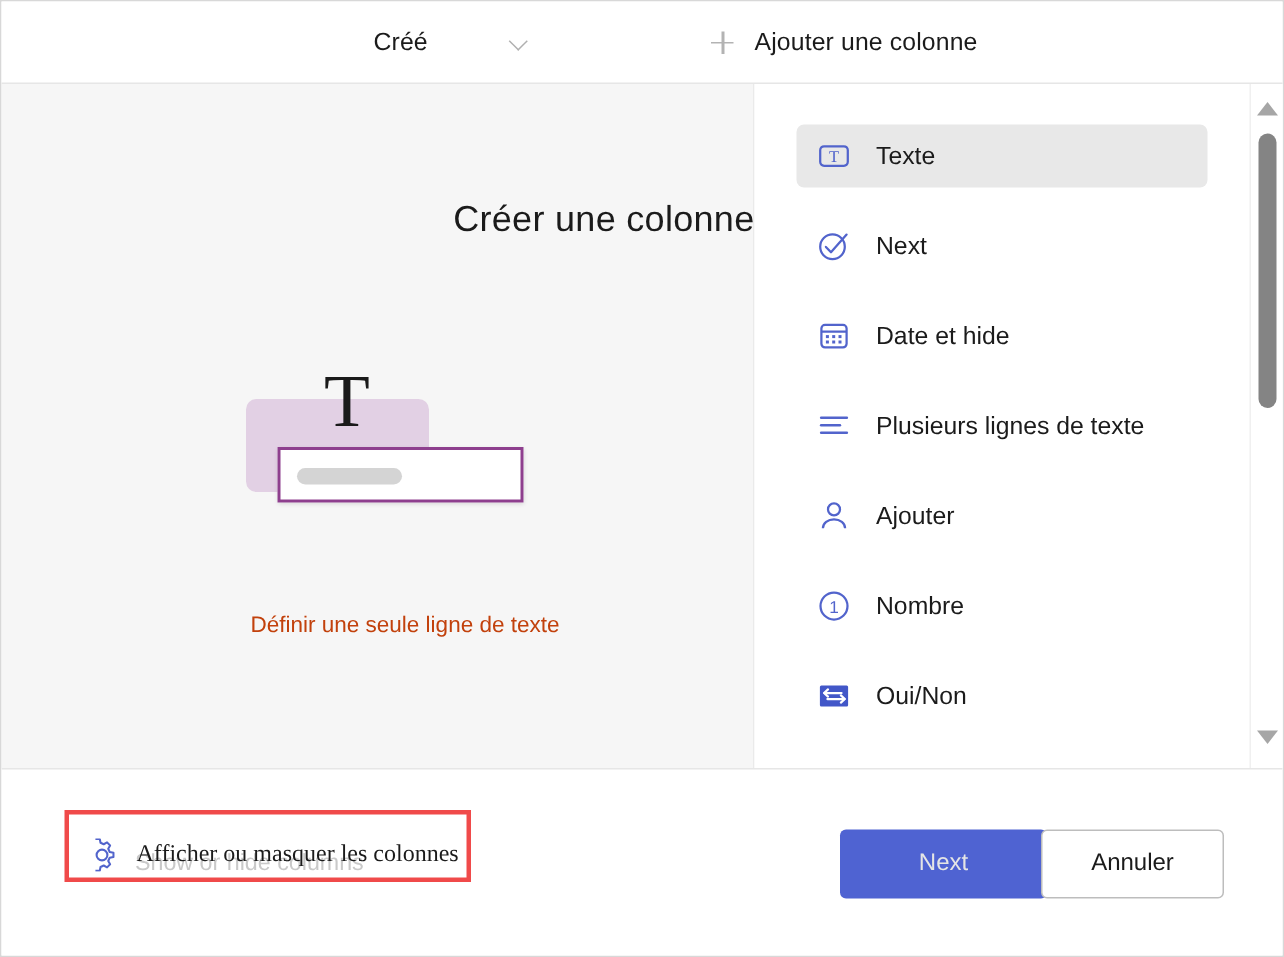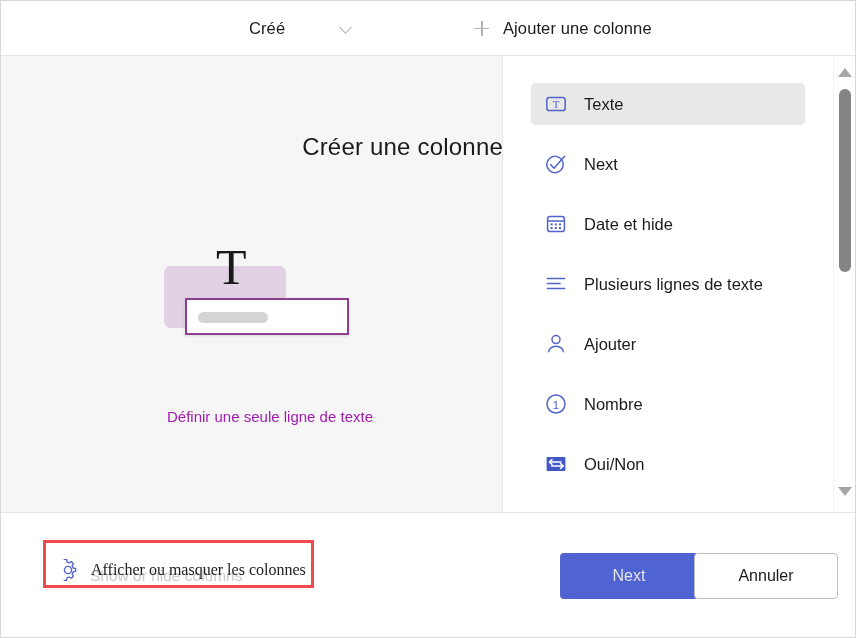--- a/index.html
+++ b/index.html
@@ -125,21 +125,21 @@
     font-size: 24px;
     color: #1b1b1b;
     letter-spacing: .2px;
   }
   .preview-caption {
     position: absolute;
     left: 0; top: 352px;
     width: 538px;
     text-align: center;
     font-size: 15px;
-    color: #a21caf;
+    color: #c2410c;
   }
 
   
   .illus {
     position: absolute;
     left: 160px; top: 170px;
     width: 200px; height: 130px;
   }
   .illus-card {
     position: absolute;
@@ -299,21 +299,21 @@
   }
   .btn-next {
     left: 559px; top: 40px;
     width: 138px;
     background: #4f63d2;
     color: #e5e5e5;
     border: none;
   }
   .btn-cancel {
     left: 693px; top: 40px;
-    width: 144px;
+    width: 122px;
     background: #ffffff;
     color: #1b1b1b;
     border: 1px solid #bdbdbd;
   }
 </style>
 </head>
 <body>
 
 <div id="app">
 

